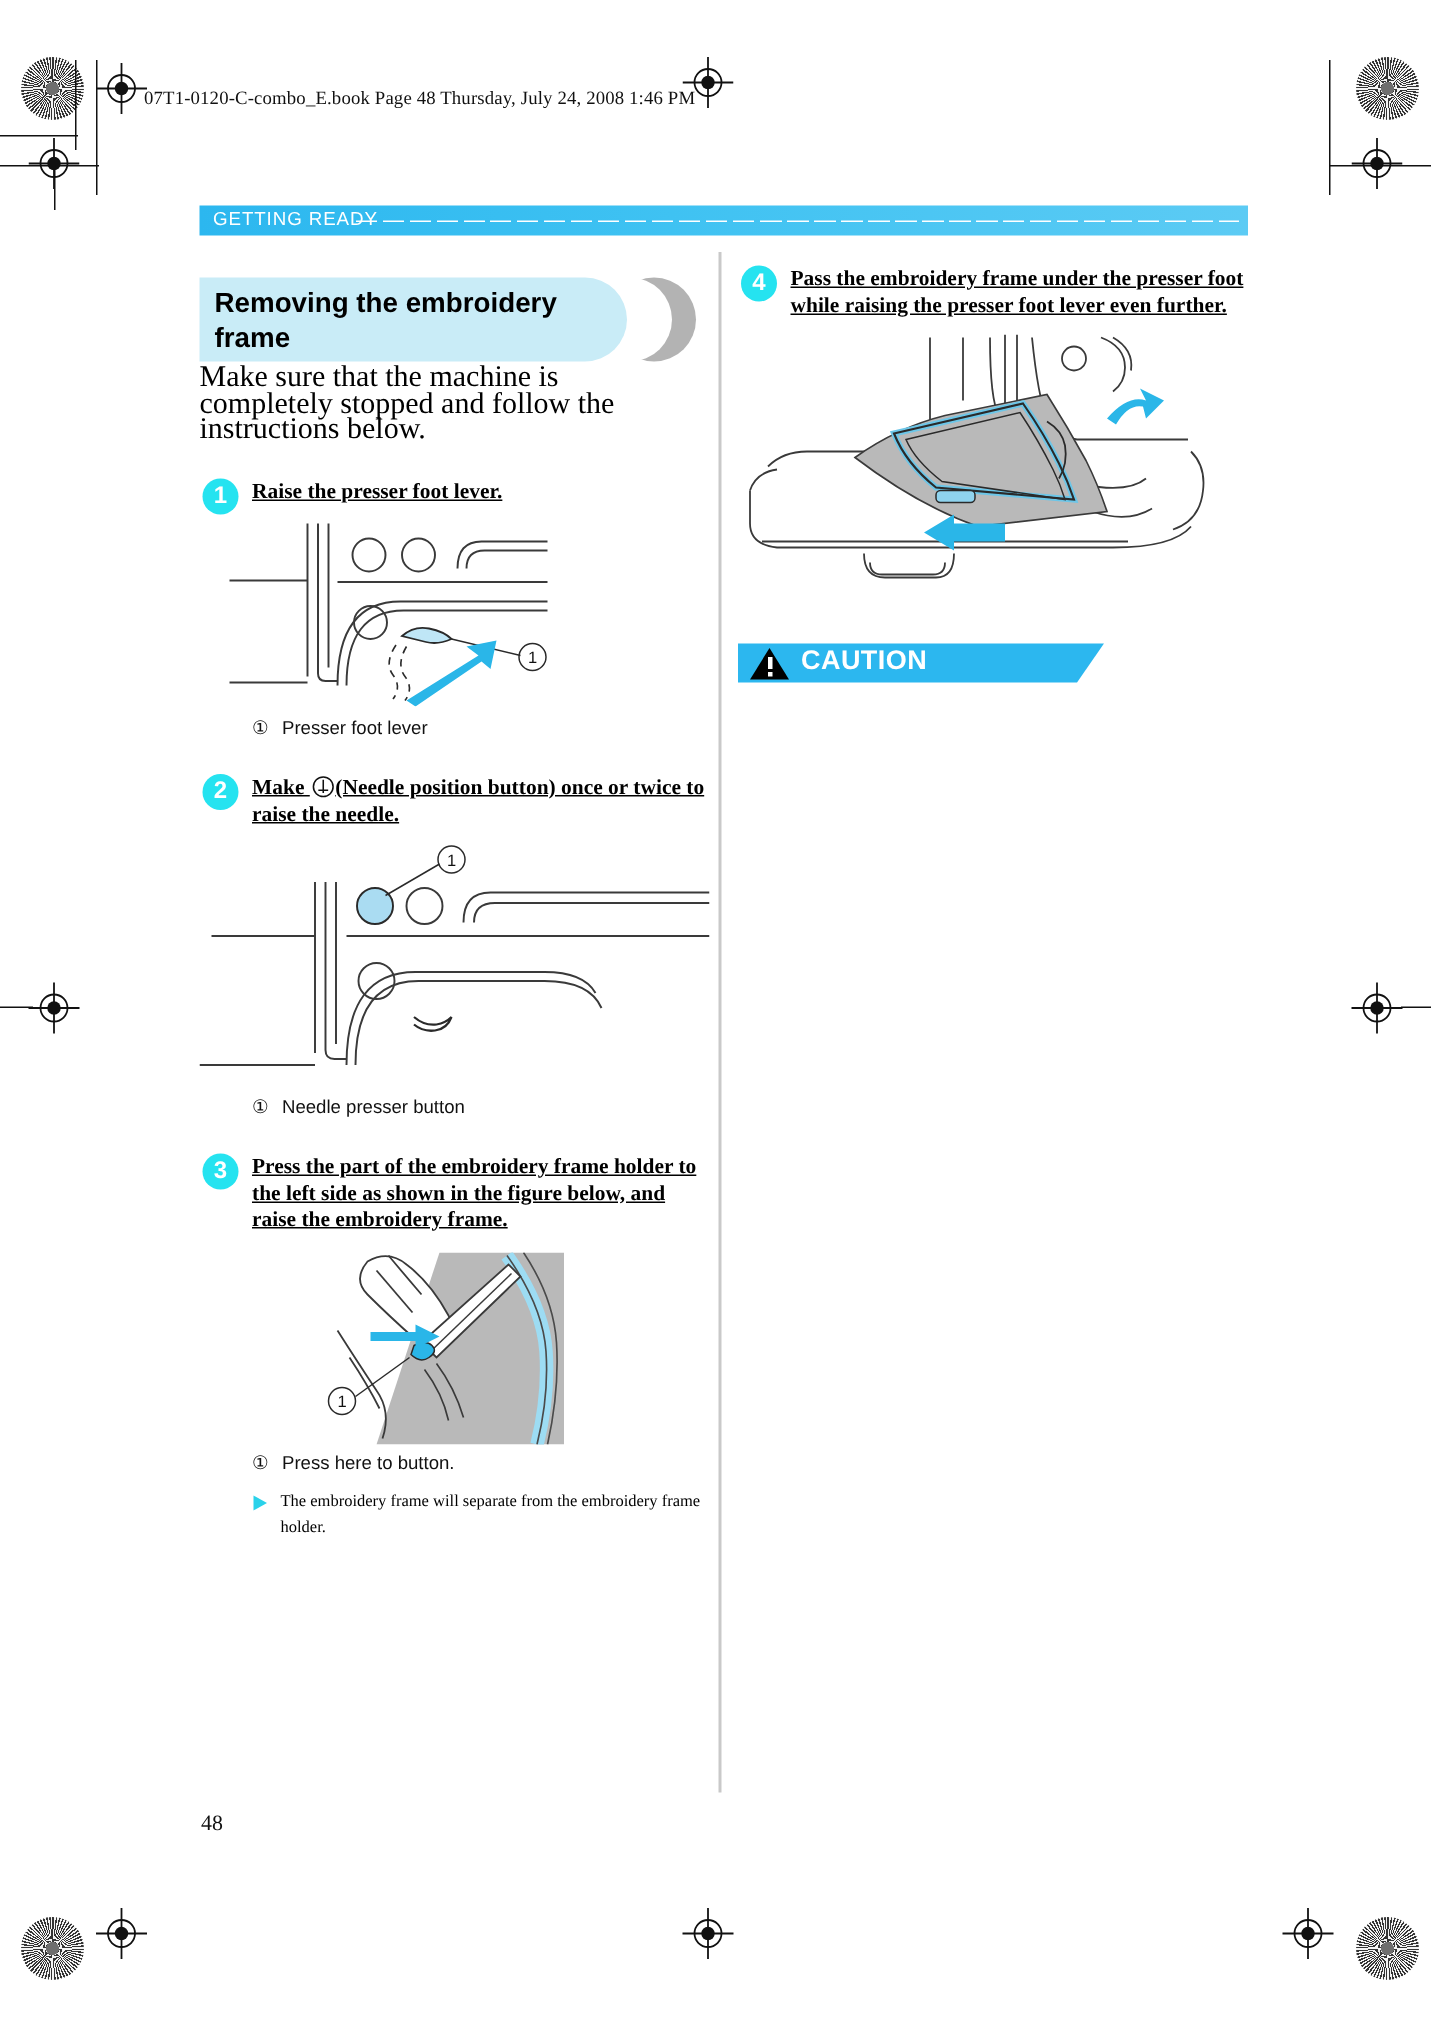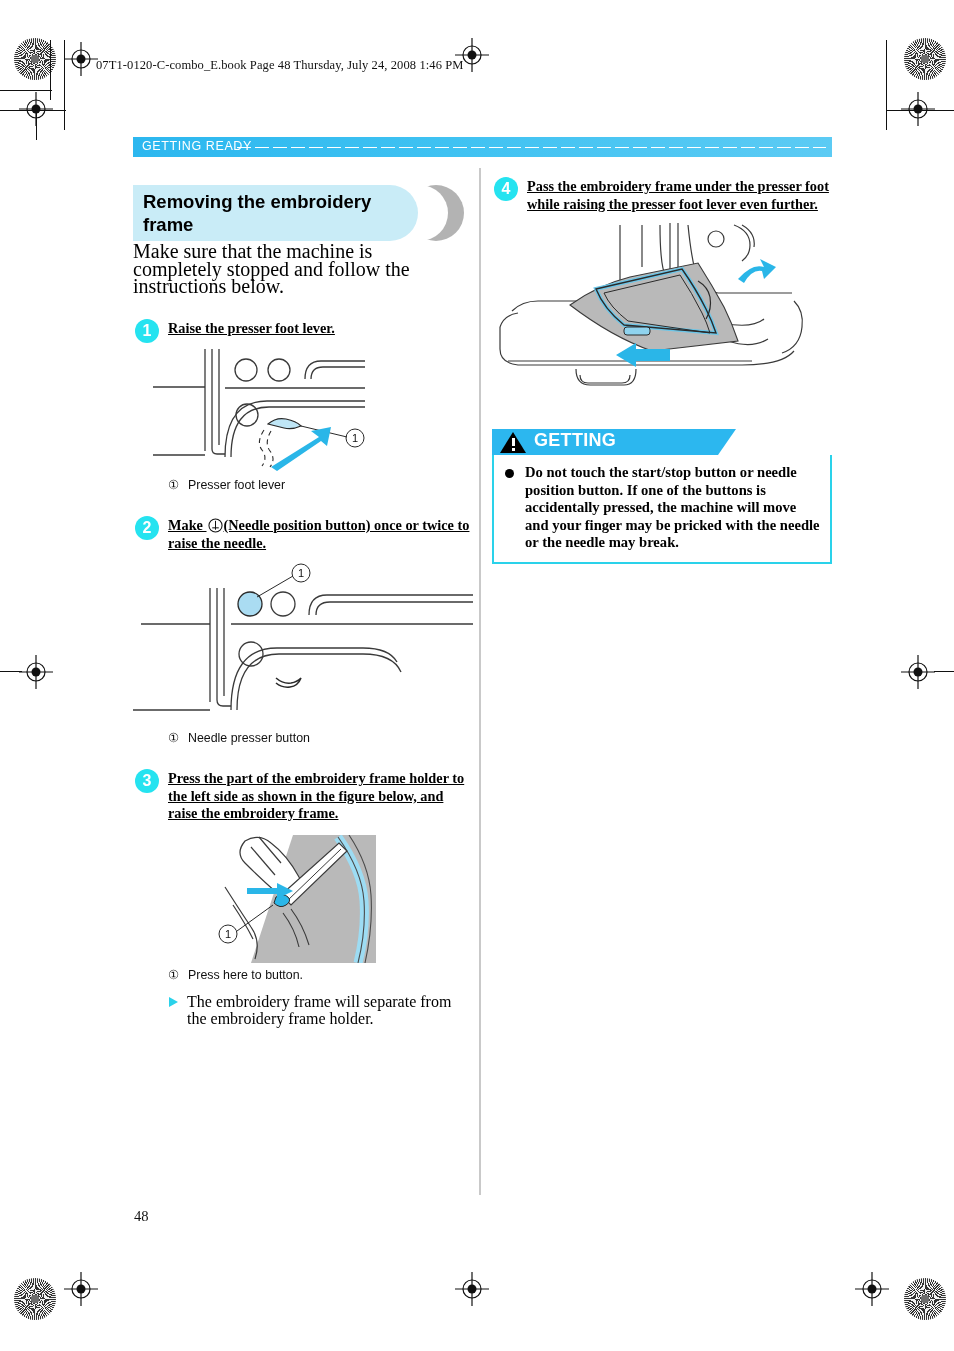--- a/index.html
+++ b/index.html
@@ -194,21 +194,21 @@
     width: 13px;
     text-align: center;
     margin-right: 8px;
     font-size: 12.4px;
   }
   .note {
     position: relative;
     margin: 10px 0 0 34px;
     padding-left: 20px;
     font-family: "Liberation Serif", serif;
-    font-size: 16px;
+    font-size: 11px;
     line-height: 17.5px;
   }
   .note .tri {
     position: absolute;
     left: 2px;
     top: 4px;
     width: 0; height: 0;
     border-left: 9px solid #2ad2ea;
     border-top: 5.5px solid transparent;
     border-bottom: 5.5px solid transparent;
@@ -589,24 +589,18 @@
   </div>
 
   <div class="step" style="margin-top:36px;">
     <div class="step-badge">5</div>
   </div>
 
   <div class="caution">
     <div class="caution-banner">
       <div class="caution-tri"></div>
       <div class="caution-bang"></div>
-      <div class="caution-label">GETTING</div>
+      <div class="caution-label">CAUTION</div>
     </div>
-    <div class="caution-body">
-      <div class="caution-item">
-        <span class="dot"></span>
-        <span>Do not touch the start/stop button or needle position button. If one of the buttons is accidentally pressed, the machine will move and your finger may be pricked with the needle or the needle may break.</span>
-      </div>
-    </div>
   </div>
 </div>
 
 <div class="folio">48</div>
 
 </body></html>

